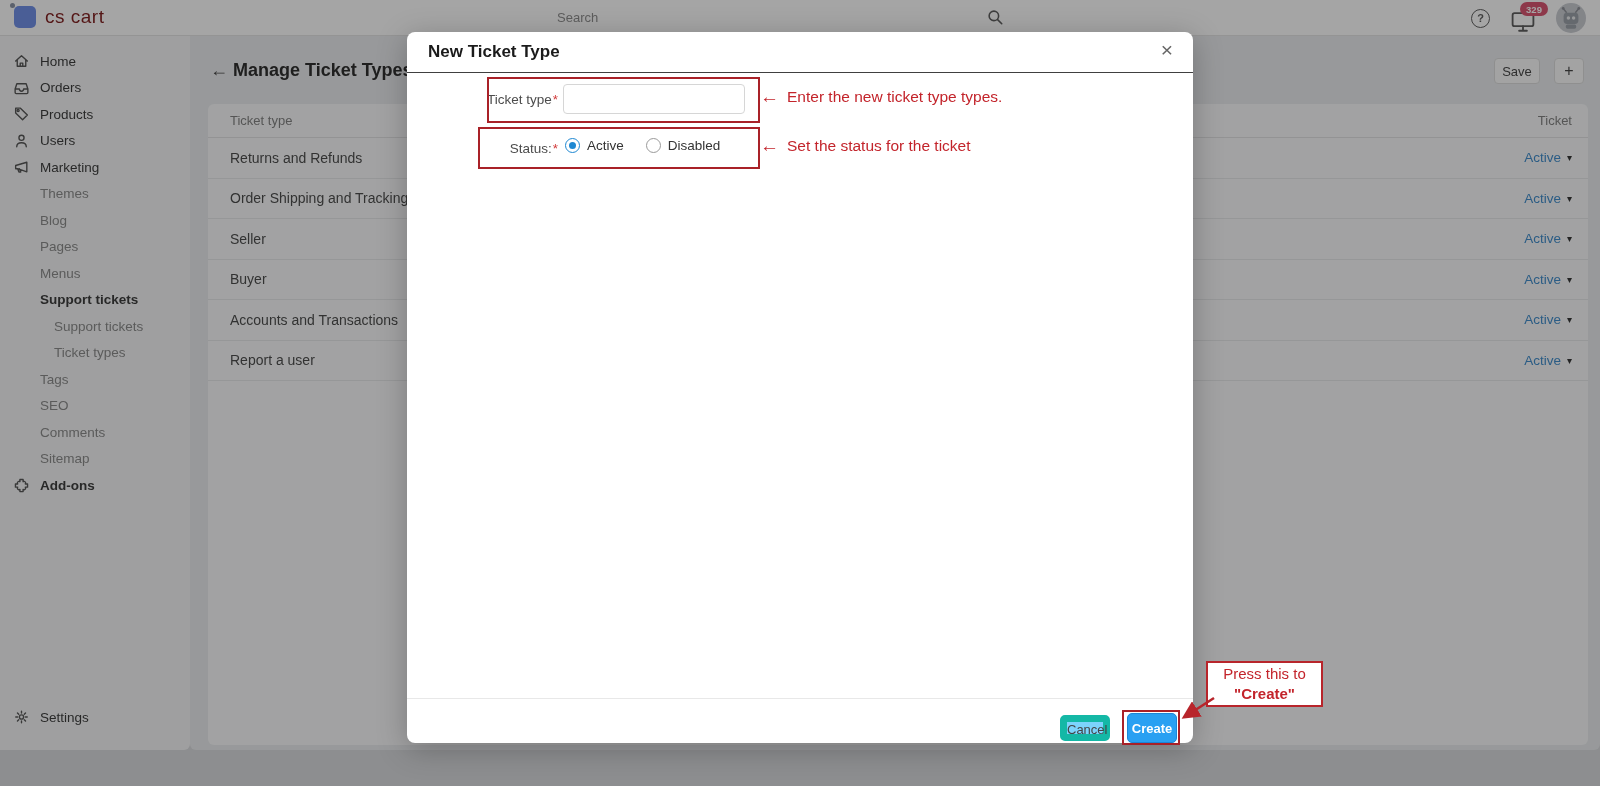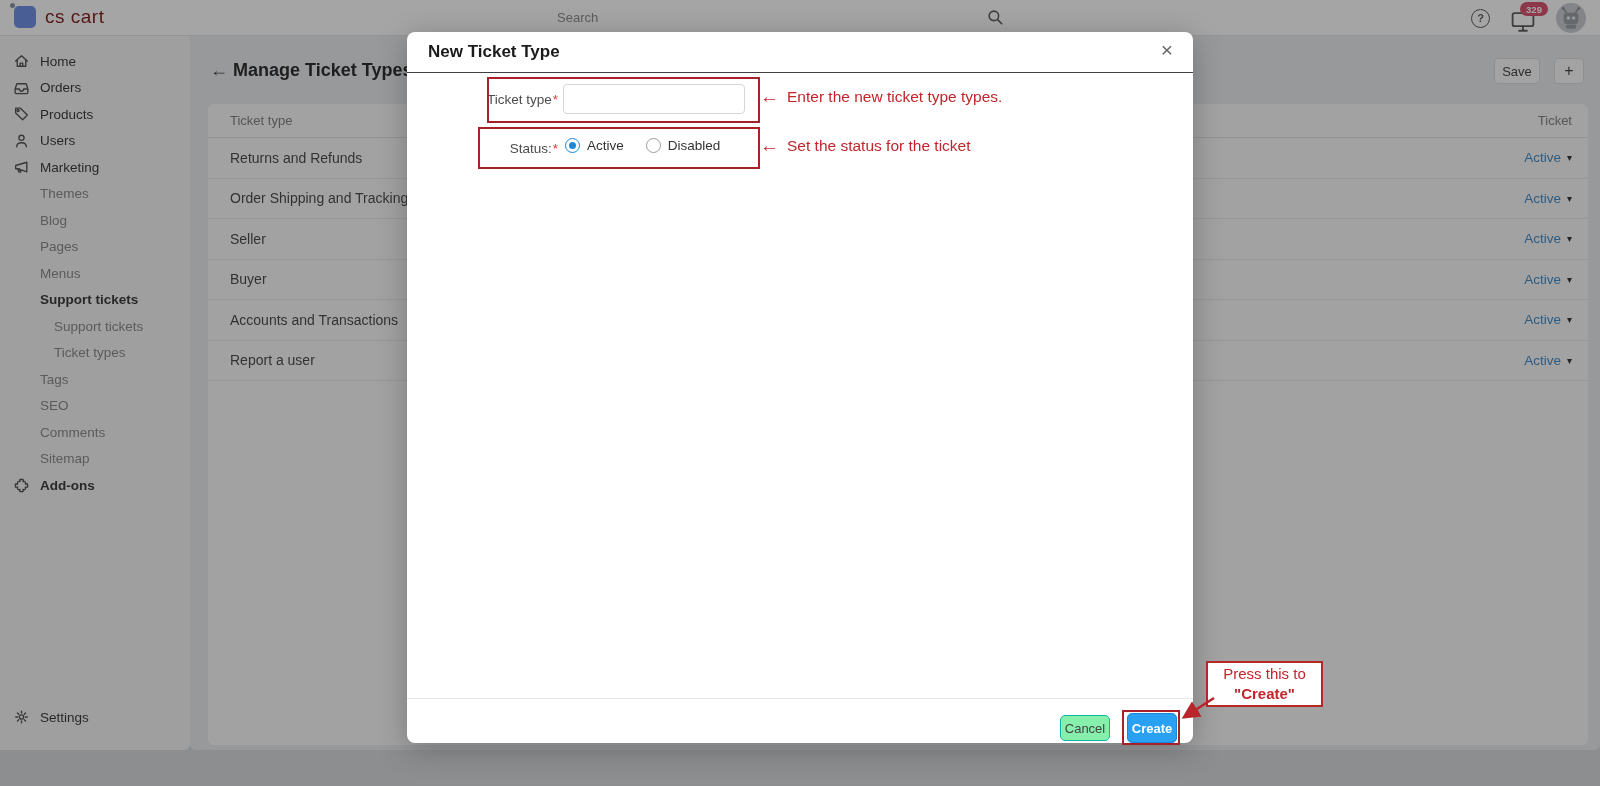--- a/index.html
+++ b/index.html
@@ -108,21 +108,21 @@
   .radio-opt { display:flex; align-items:center; gap:7px; cursor:pointer; }
   .radio { width:15px; height:15px; border-radius:50%; background:#fff; }
   .radio.on { border:1.5px solid #1e88d2; position:relative; }
   .radio.on::after { content:""; position:absolute; left:2.5px; top:2.5px; width:7px; height:7px;
     border-radius:50%; background:#1e88d2; }
   .radio.off { border:1.5px solid #9a9a9a; }
   .radio-label { font-size:13.5px; color:#333; }
   .modal-foot { position:absolute; left:0; top:666px; width:100%; height:45px; border-top:1px solid #e8e8e8; }
   .btn-cancel {
     position:absolute; left:653px; top:683px; width:50px; height:26px;
-    background:#86efac; border:1px solid #14b8a6; border-radius:5px;
+    background:#7dd3fc; border:7px solid #14b8a6; border-radius:5px;
     font-size:13px; color:#444; cursor:pointer; font-family:"Liberation Sans",sans-serif;
   }
   .btn-create {
     position:absolute; left:720px; top:681px; width:50px; height:30px;
     background:#29a0f2; border:1px solid #1b86d6; border-radius:5px;
     font-size:13px; color:#fff; font-weight:bold; cursor:pointer; font-family:"Liberation Sans",sans-serif;
   }
   
   .anno { position:absolute; z-index:20; }
   .anno-rect { border:2.5px solid #a92128; }

